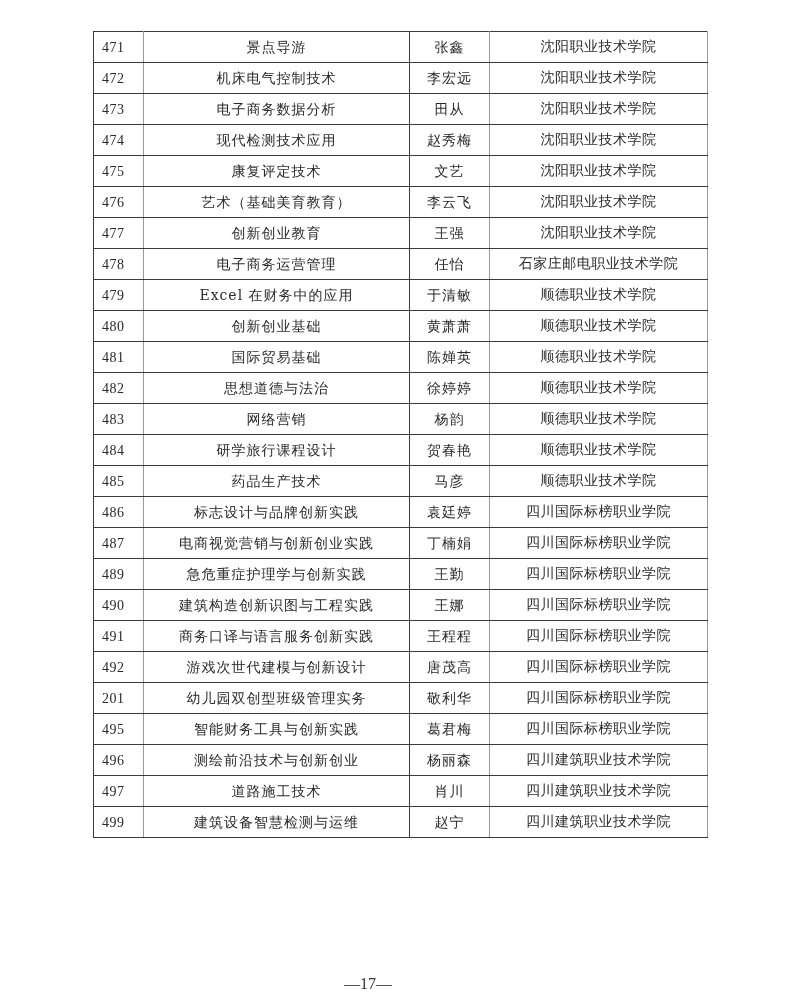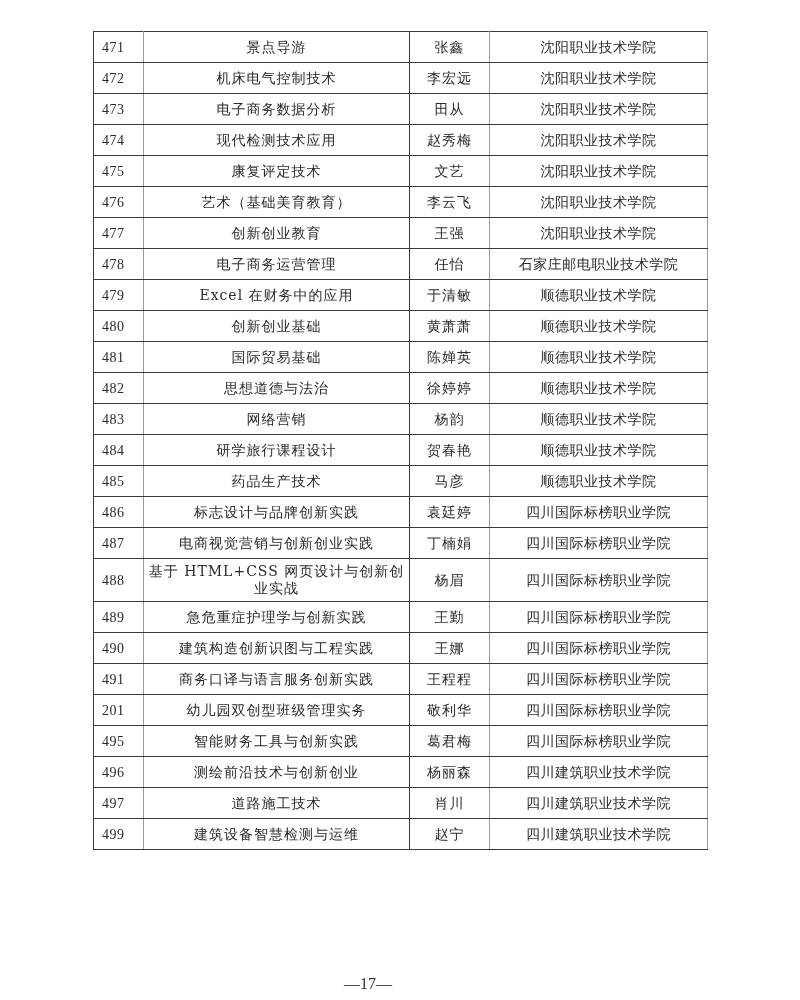--- a/index.html
+++ b/index.html
@@ -45,21 +45,21 @@
       padding-left: 8px;
       text-align: left;
       letter-spacing: 0.5px;
     }
     table.list td.course { letter-spacing: 1px; }
     table.list td.name { letter-spacing: 1px; }
     table.list td.school { letter-spacing: 0.5px; }
     table.list tr.tall td { height: 42px; }
     table.list td:nth-child(1) { border-right-color: #9a9a9a; }
     table.list td:nth-child(3) { border-right-color: #9a9a9a; }
-    table.list td:nth-child(4) { border-right-color: #9a9a9a; }
+    table.list td:nth-child(4) { border-right-color: #9a9a9a; font-family: Liberation Mono, monospace; }
     .page-number {
       position: absolute;
       left: 0;
       top: 975px;
       width: 736px;
       text-align: center;
       font-family: "Liberation Serif", "DejaVu Serif", serif;
       font-size: 16px;
       color: #333;
     }
@@ -172,42 +172,42 @@
           <td class="course">标志设计与品牌创新实践</td>
           <td class="name">袁廷婷</td>
           <td class="school">四川国际标榜职业学院</td>
         </tr>
         <tr>
           <td class="num">487</td>
           <td class="course">电商视觉营销与创新创业实践</td>
           <td class="name">丁楠娟</td>
           <td class="school">四川国际标榜职业学院</td>
         </tr>
-        <tr class="tall">
-          <td class="num">488</td>
-          <td class="course">基于 HTML+CSS 网页设计与创新创业实战</td>
-          <td class="name">杨眉</td>
-          <td class="school">四川国际标榜职业学院</td>
-        </tr>
         <tr>
           <td class="num">489</td>
           <td class="course">急危重症护理学与创新实践</td>
           <td class="name">王勤</td>
           <td class="school">四川国际标榜职业学院</td>
         </tr>
         <tr>
           <td class="num">490</td>
           <td class="course">建筑构造创新识图与工程实践</td>
           <td class="name">王娜</td>
           <td class="school">四川国际标榜职业学院</td>
         </tr>
         <tr>
           <td class="num">491</td>
           <td class="course">商务口译与语言服务创新实践</td>
           <td class="name">王程程</td>
+          <td class="school">四川国际标榜职业学院</td>
+        </tr>
+        <tr>
+          <td class="num">492</td>
+          <td class="course">游戏次世代建模与创新设计</td>
+          <td class="name">唐茂高</td>
           <td class="school">四川国际标榜职业学院</td>
         </tr>
         <tr>
           <td class="num">201</td>
           <td class="course">幼儿园双创型班级管理实务</td>
           <td class="name">敬利华</td>
           <td class="school">四川国际标榜职业学院</td>
         </tr>
         <tr>
           <td class="num">495</td>

